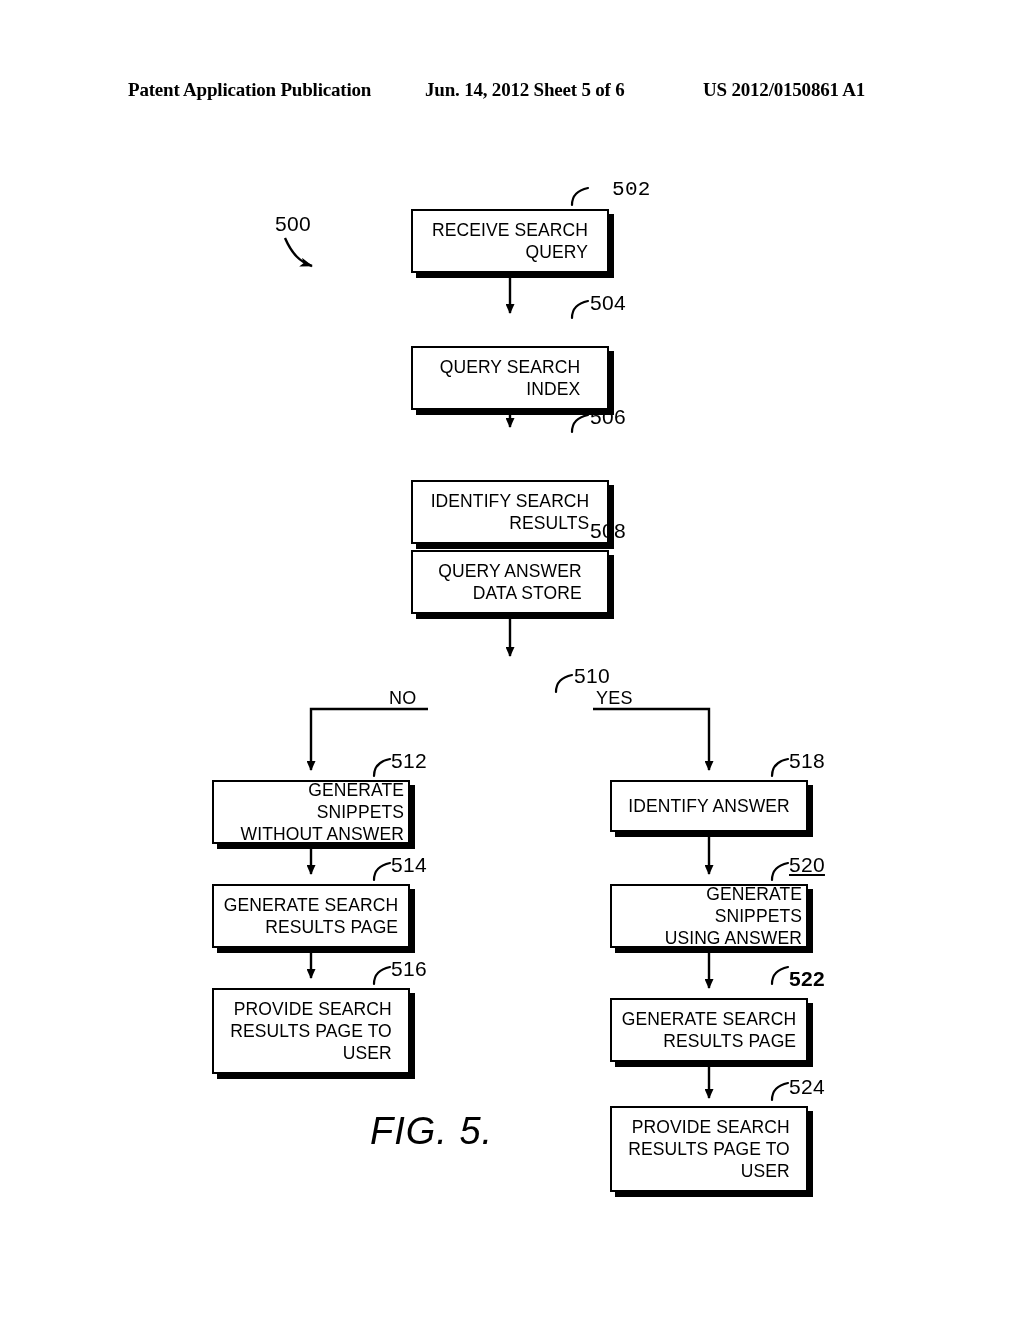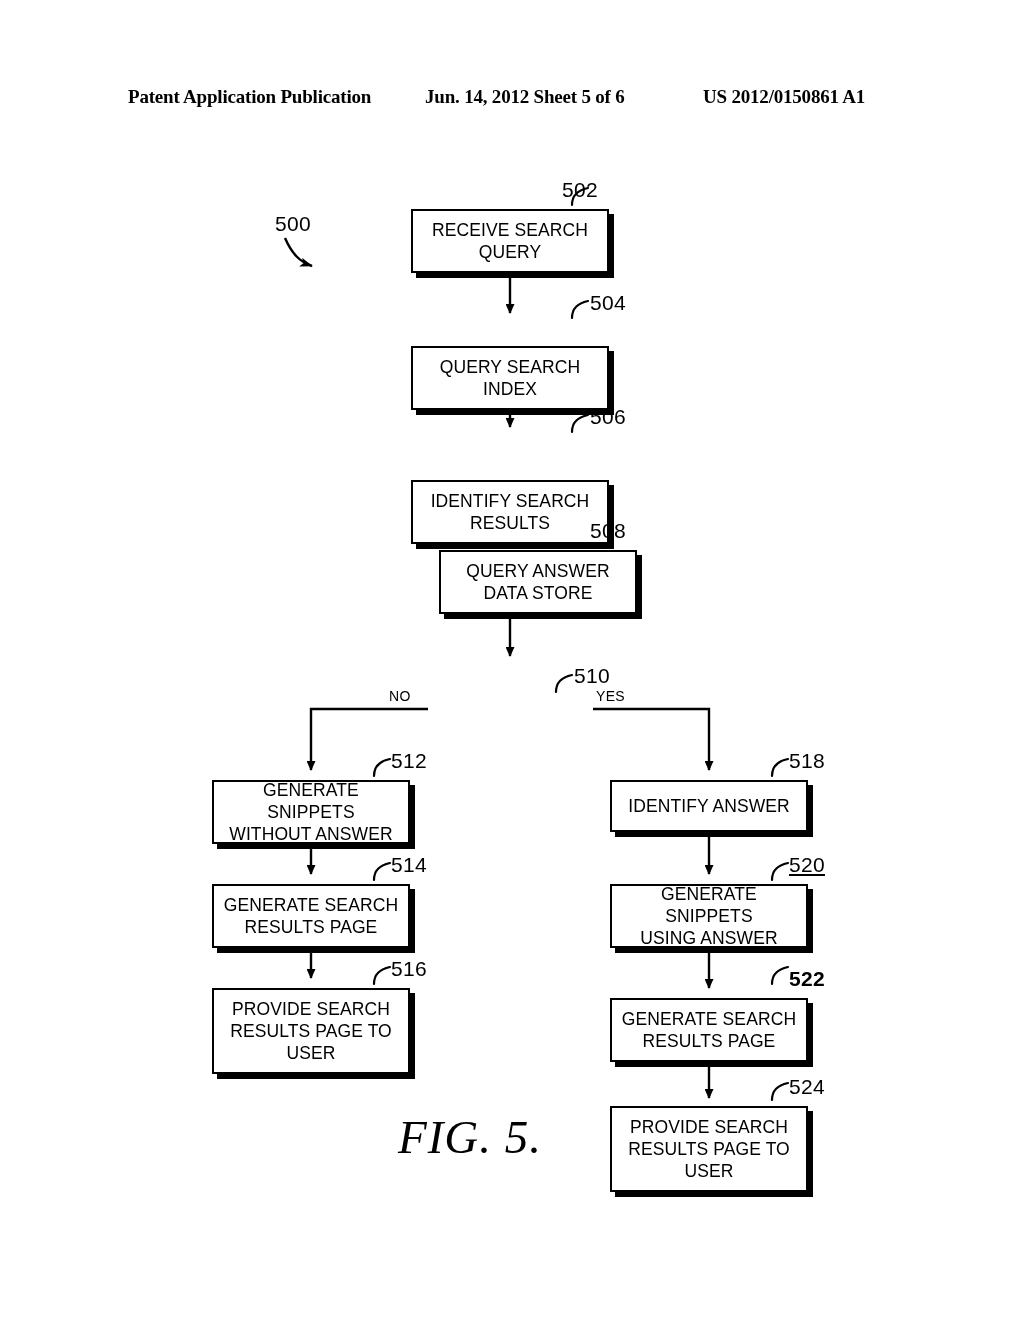--- a/index.html
+++ b/index.html
@@ -13,21 +13,21 @@
     position: relative;
     font-family: "Liberation Sans", sans-serif;
     color: #000000;
     overflow: hidden;
   }
 
   
   #page-header {
     position: absolute;
     left: 0;
-    top: 86px;
+    top: 79px;
     width: 948px;
     height: 28px;
   }
   #page-header .hdr {
     position: absolute;
     font-family: "Liberation Serif", serif;
     font-weight: bold;
     font-size: 19px;
     letter-spacing: -0.2px;
     white-space: nowrap;
@@ -57,21 +57,21 @@
   
   .node {
     position: absolute;
     box-sizing: border-box;
     border: 2px solid #000;
     background: #fff;
     box-shadow: 5px 5px 0 0 #000;
     display: flex;
     align-items: center;
     justify-content: center;
-    text-align: center;
+    text-align: right;
   }
   .node .node-text {
     font-size: 17.5px;
     line-height: 22px;
     letter-spacing: 0.1px;
     white-space: pre-line;
     padding: 0 4px;
   }
 
   
@@ -102,36 +102,35 @@
   .refnum {
     position: absolute;
     font-size: 21px;
     font-family: "Liberation Sans", sans-serif;
     letter-spacing: 0.3px;
     white-space: nowrap;
   }
   
   .branch-label {
     position: absolute;
-    font-size: 14px;
+    font-size: 18px;
     letter-spacing: 0.3px;
     white-space: nowrap;
   }
 
   
   #fig-caption {
     position: absolute;
     left: 370px;
     top: 1110px;
-    font-family: Liberation Serif, serif;
+    font-family: Liberation Sans, sans-serif;
     font-style: italic;
-    font-size: 47px;
+    font-size: 38px;
     letter-spacing: 1px;
     white-space: nowrap;
-    margin-left: 28px;
   }
 </style>
 </head>
 <body>
 
 <div id="page-header">
   <span class="hdr" id="hdr-pub">Patent Application Publication</span>
   <span class="hdr" id="hdr-date">Jun. 14, 2012  Sheet 5 of 6</span>
   <span class="hdr" id="hdr-pubno">US 2012/0150861 A1</span>
 </div>
@@ -187,35 +186,35 @@
 
     <path d="M285,238 C292,254 300,262 312,266" stroke="#000" stroke-width="2.4" fill="none" marker-end="url(#arrowhead-curve)"></path>
   </svg>
 
   <span class="refnum" style="left:275px; top:212px;">500</span>
 
   <div class="node" style="left:411px; top:209px; width:198px; height:64px;">
     <span class="node-text">RECEIVE SEARCH
 QUERY</span>
   </div>
-  <span class="refnum" style="left:562px; top:178px;">502</span>
+  <span class="refnum" style="left:612px; top:178px;font-family:Liberation Mono, monospace;">502</span>
 
   <div class="node" style="left:411px; top:322px; width:198px; height:64px;margin-top:24px;">
     <span class="node-text">QUERY SEARCH
 INDEX</span>
   </div>
   <span class="refnum" style="left:590px; top:291px;">504</span>
 
   <div class="node" style="left:411px; top:436px; width:198px; height:64px;margin-top:44px;">
     <span class="node-text">IDENTIFY SEARCH
 RESULTS</span>
   </div>
   <span class="refnum" style="left:590px; top:405px;">506</span>
 
-  <div class="node" style="left:411px; top:550px; width:198px; height:64px;margin-left:28px;">
+  <div class="node" style="left:411px; top:550px; width:198px; height:64px;">
     <span class="node-text">QUERY ANSWER
 DATA STORE</span>
   </div>
   <span class="refnum" style="left:590px; top:519px;text-align:center;">508</span>
 
   <span class="refnum" style="left:574px; top:664px;">510</span>
 
   <span class="branch-label" style="left:389px; top:688px;">NO</span>
   <span class="branch-label" style="left:596px; top:688px;">YES</span>
 

